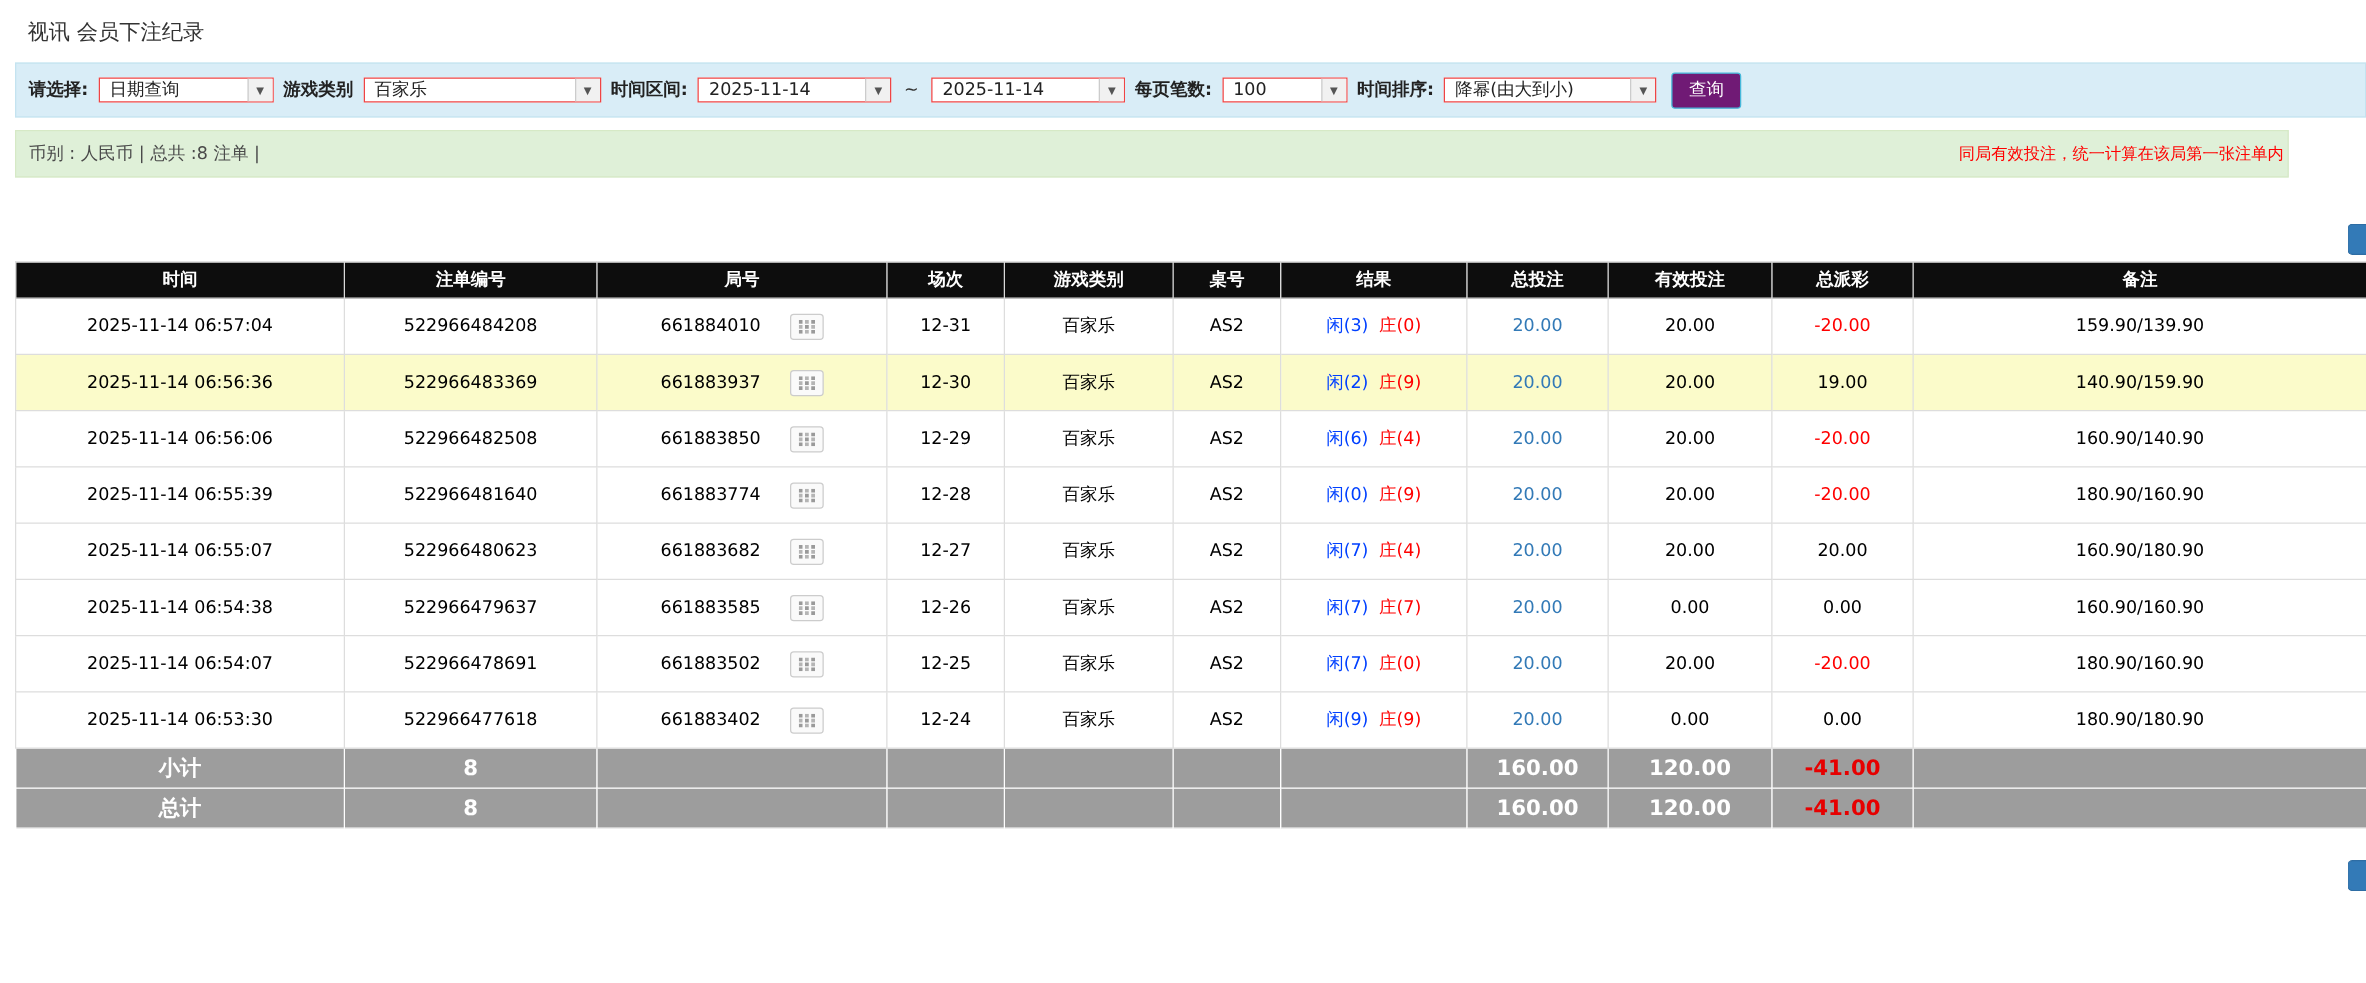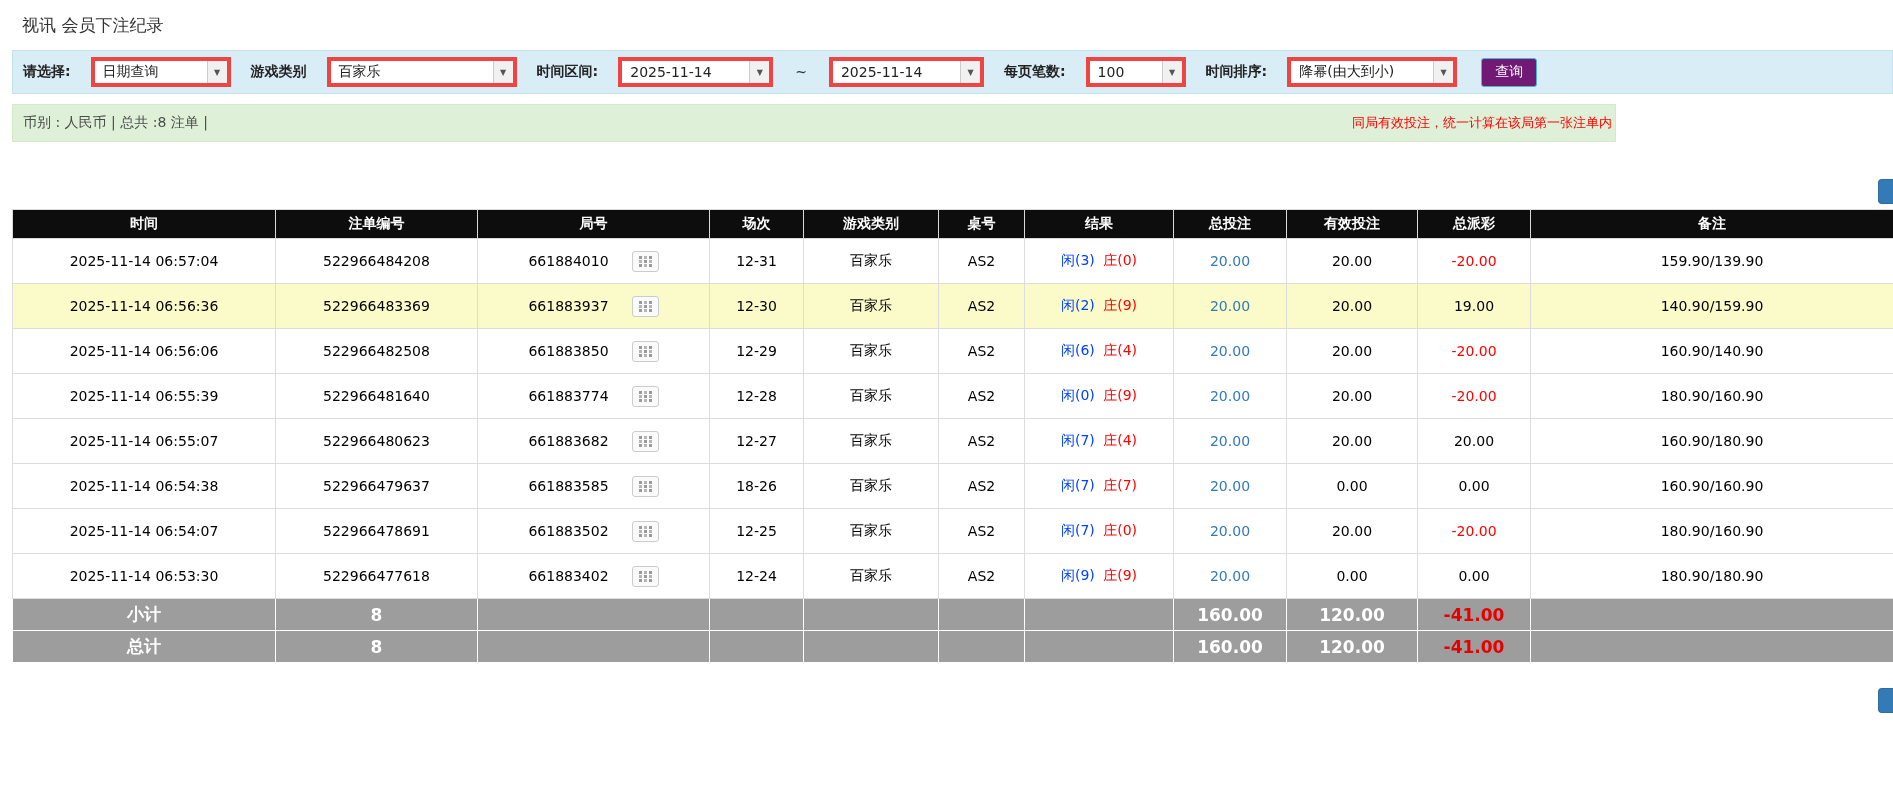--- a/index.html
+++ b/index.html
@@ -12,49 +12,49 @@
     position: relative; overflow: hidden;
   }
   .page-title {
     font-size: 17px; font-weight: 400; color: #333;
     margin: 14px 0 13px 22px;
   }
   
   .filter-bar {
     margin-left: 12px; width: 1881px; height: 44px;
     background: #d9edf7; border: 1px solid #c4e3f0;
-    display: flex; align-items: center; gap: 20px;
+    display: flex; align-items: center; gap: 8px;
     padding: 0 10px;
   }
   .flabel { font-weight: bold; color: #222; white-space: nowrap; font-size: 14px; }
   .tilde { color: #333; padding: 0 2px; }
   .combo {
-    display: flex; align-items: stretch; height: 30px;
-    background: #fff; border: 4px solid #ef4444;
+    display: flex; align-items: stretch; height: 20px;
+    background: #fff; border: 1px solid #ef4444;
   }
   .combo-text {
     flex: 1; display: flex; align-items: center;
     padding: 0 8px; font-size: 14px; color: #222; overflow: hidden; white-space: nowrap;
   }
   .combo-arrow {
     width: 20px; background: #f1f1f1; border-left: 1px solid #ccc;
     display: flex; align-items: center; justify-content: center;
     font-size: 8px; color: #555; cursor: pointer; flex: none;
   }
   .w140 { width: 140px; } .w190 { width: 190px; } .w155 { width: 155px; }
   .w100 { width: 100px; } .w170 { width: 170px; }
   .search-btn {
     height: 29px; padding: 0 13px; margin-left: 4px;
     background: #701a75; color: #fff; border: 1px solid #46b8da;
     border-radius: 3px; font-size: 14px; cursor: pointer;
     font-family: inherit;
   }
   
   .summary-bar {
-    margin: 10px 0 0 12px; width: 1604px; height: 38px;
+    margin: 10px 0 0 12px; width: 1819px; height: 38px;
     background: #dff0d8; border: 1px solid #d6e9c6;
     display: flex; align-items: center; justify-content: space-between;
     padding: 0 3px 0 10px;
   }
   .summary-left { color: #4a4a4a; font-size: 14px; }
   .summary-right { color: #f00; font-size: 13px; white-space: nowrap; }
   
   .edge-btn {
     position: absolute; right: 0; width: 15px; height: 25px;
     background: #337ab7; border: 1px solid #2e6da4; border-right: none;
@@ -386,21 +386,21 @@
             <rect x="0" y="4" width="3" height="3" fill="#b5b5b5"></rect>
             <rect x="5" y="4" width="3" height="3" fill="#9a9a9a"></rect>
             <rect x="10" y="4" width="3" height="3" fill="#b5b5b5"></rect>
             <rect x="0" y="8" width="3" height="3" fill="#9a9a9a"></rect>
             <rect x="5" y="8" width="3" height="3" fill="#b5b5b5"></rect>
             <rect x="10" y="8" width="3" height="3" fill="#9a9a9a"></rect>
           </svg>
         </button>
       </span>
     </td>
-    <td>18-26</td>
+    <td>12-26</td>
     <td>百家乐</td>
     <td>AS2</td>
     <td>
       <span class="player">闲(7)</span>
       <span class="banker">庄(7)</span>
     </td>
     <td>
       <a class="bet-link">20.00</a>
     </td>
     <td>0.00</td>

